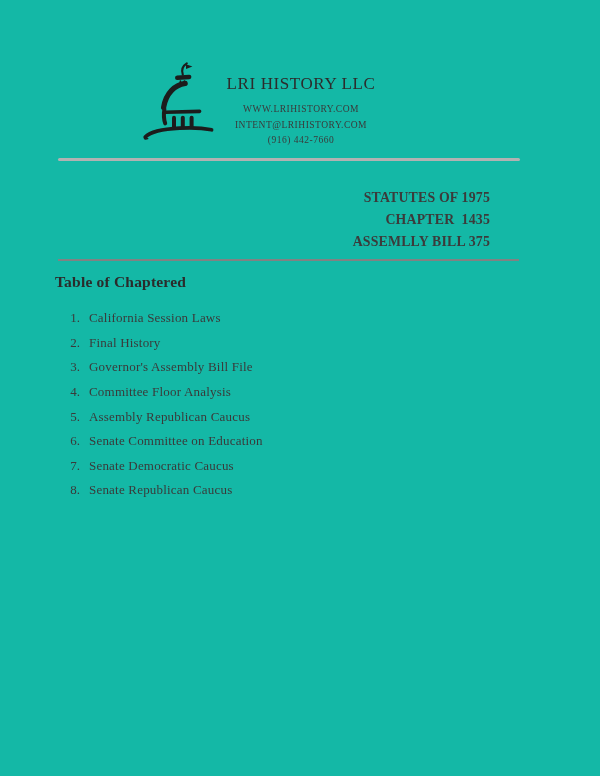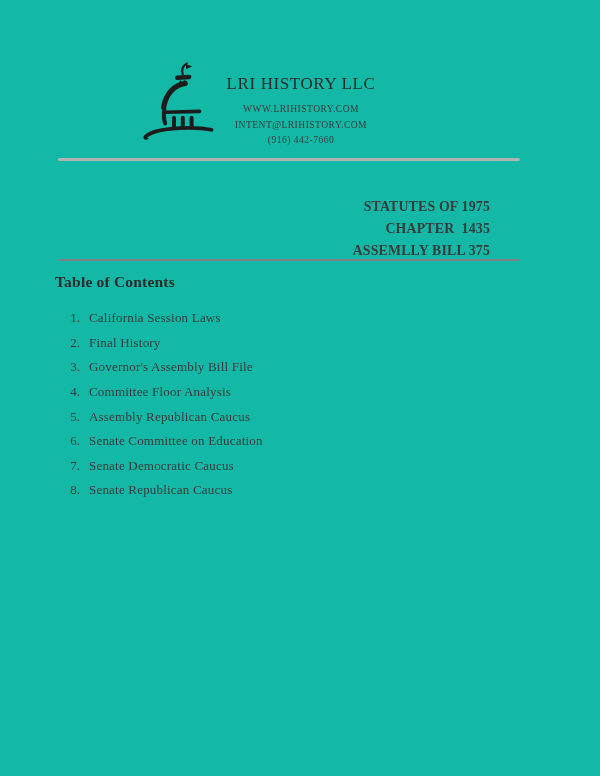--- a/index.html
+++ b/index.html
@@ -61,21 +61,21 @@
     left: 58px;
     top: 259px;
     width: 461px;
     height: 1.6px;
     background: #828282;
   }
 
   
   .reference-block {
     position: absolute;
-    top: 196px;
+    top: 187px;
     right: 110px;
     text-align: right;
   }
   .reference-line {
     font-weight: bold;
     font-size: 13.8px;
     line-height: 22px;
     color: #3b3b3b;
     letter-spacing: 0.2px;
     white-space: pre; 
@@ -155,21 +155,21 @@
   <div class="rule-top"></div>
 
   <div class="reference-block">
     <div class="reference-line">STATUTES OF 1975</div>
     <div class="reference-line">CHAPTER  1435</div>
     <div class="reference-line">ASSEMLLY BILL 375</div>
   </div>
 
   <div class="rule-bottom"></div>
 
-  <div class="toc-heading">Table of Contents</div>
+  <div class="toc-heading">Table of Chaptered</div>
 
   <ol class="toc-list">
     <li class="toc-item">
       <span class="toc-number">1.</span>
       <span class="toc-label">California Session Laws</span>
     </li>
     <li class="toc-item">
       <span class="toc-number">2.</span>
       <span class="toc-label">Final History</span>
     </li>

